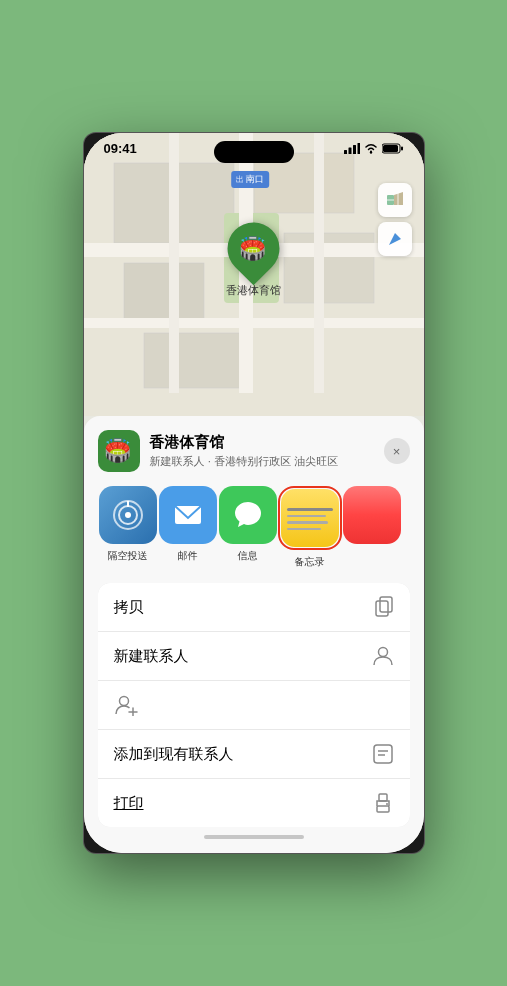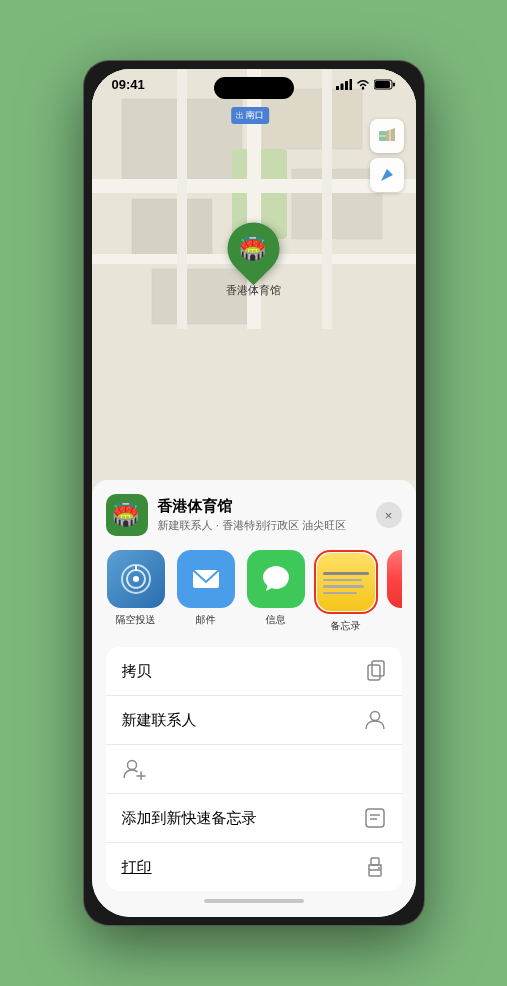--- a/index.html
+++ b/index.html
@@ -6,24 +6,24 @@
     body {
       background: #7cb87c;
       display: flex;
       justify-content: center;
       align-items: center;
       min-height: 100vh;
       font-family: -apple-system, 'PingFang SC', 'Helvetica Neue', sans-serif;
     }
     .phone-frame {
       width: 340px;
-      height: 864px;
+      height: 720px;
       background: #1a1a1a;
-      border-radius: 25px;
-      padding: 8px;
+      border-radius: 12px;
+      padding: 0;
       box-shadow: 0 0 0 1px #555, 0 20px 60px rgba(0,0,0,0.5);
       position: relative;
     }
     .phone-screen {
       width: 100%;
       height: 100%;
       background: #e8e8e0;
       border-radius: 38px;
       overflow: hidden;
       position: relative;
@@ -188,21 +188,20 @@
       align-items: center;
       justify-content: center;
       font-size: 13px;
       color: #666;
       cursor: pointer;
       flex-shrink: 0;
     }
     
     .share-row {
       display: flex;
-      gap: 10px;
       overflow-x: auto;
       padding-bottom: 6px;
       margin-bottom: 8px;
       scrollbar-width: none;
     }
     .share-row::-webkit-scrollbar { display: none; }
     .share-item {
       display: flex;
       flex-direction: column;
       align-items: center;
@@ -451,21 +450,21 @@
         <div class="action-item">
           <svg class="action-icon" width="24" height="22" viewBox="0 0 24 22">
             <circle cx="10" cy="7" r="4.5" fill="none" stroke="#888" stroke-width="1.5"></circle>
             <path d="M2 20 C2 15 5.5 12 10 12 C12 12 14 12.6 15.5 13.8" fill="none" stroke="#888" stroke-width="1.5"></path>
             <line x1="19" y1="14" x2="19" y2="22" stroke="#888" stroke-width="1.5" stroke-linecap="round"></line>
             <line x1="15" y1="18" x2="23" y2="18" stroke="#888" stroke-width="1.5" stroke-linecap="round"></line>
           </svg>
         </div>
 
         <div class="action-item">
-          <span class="action-text">添加到新快速备忘录</span>
+          <span class="action-text">添加到现有联系人</span>
           <svg class="action-icon" width="22" height="22" viewBox="0 0 22 22">
             <rect x="2" y="2" width="18" height="18" rx="3" fill="none" stroke="#888" stroke-width="1.5"></rect>
             <line x1="6" y1="8" x2="16" y2="8" stroke="#888" stroke-width="1.5"></line>
             <line x1="6" y1="12" x2="13" y2="12" stroke="#888" stroke-width="1.5"></line>
           </svg>
         </div>
 
         <div class="action-item" style="border-bottom:none;">
           <span class="action-text">打印</span>
           <svg class="action-icon" width="22" height="22" viewBox="0 0 22 22">

